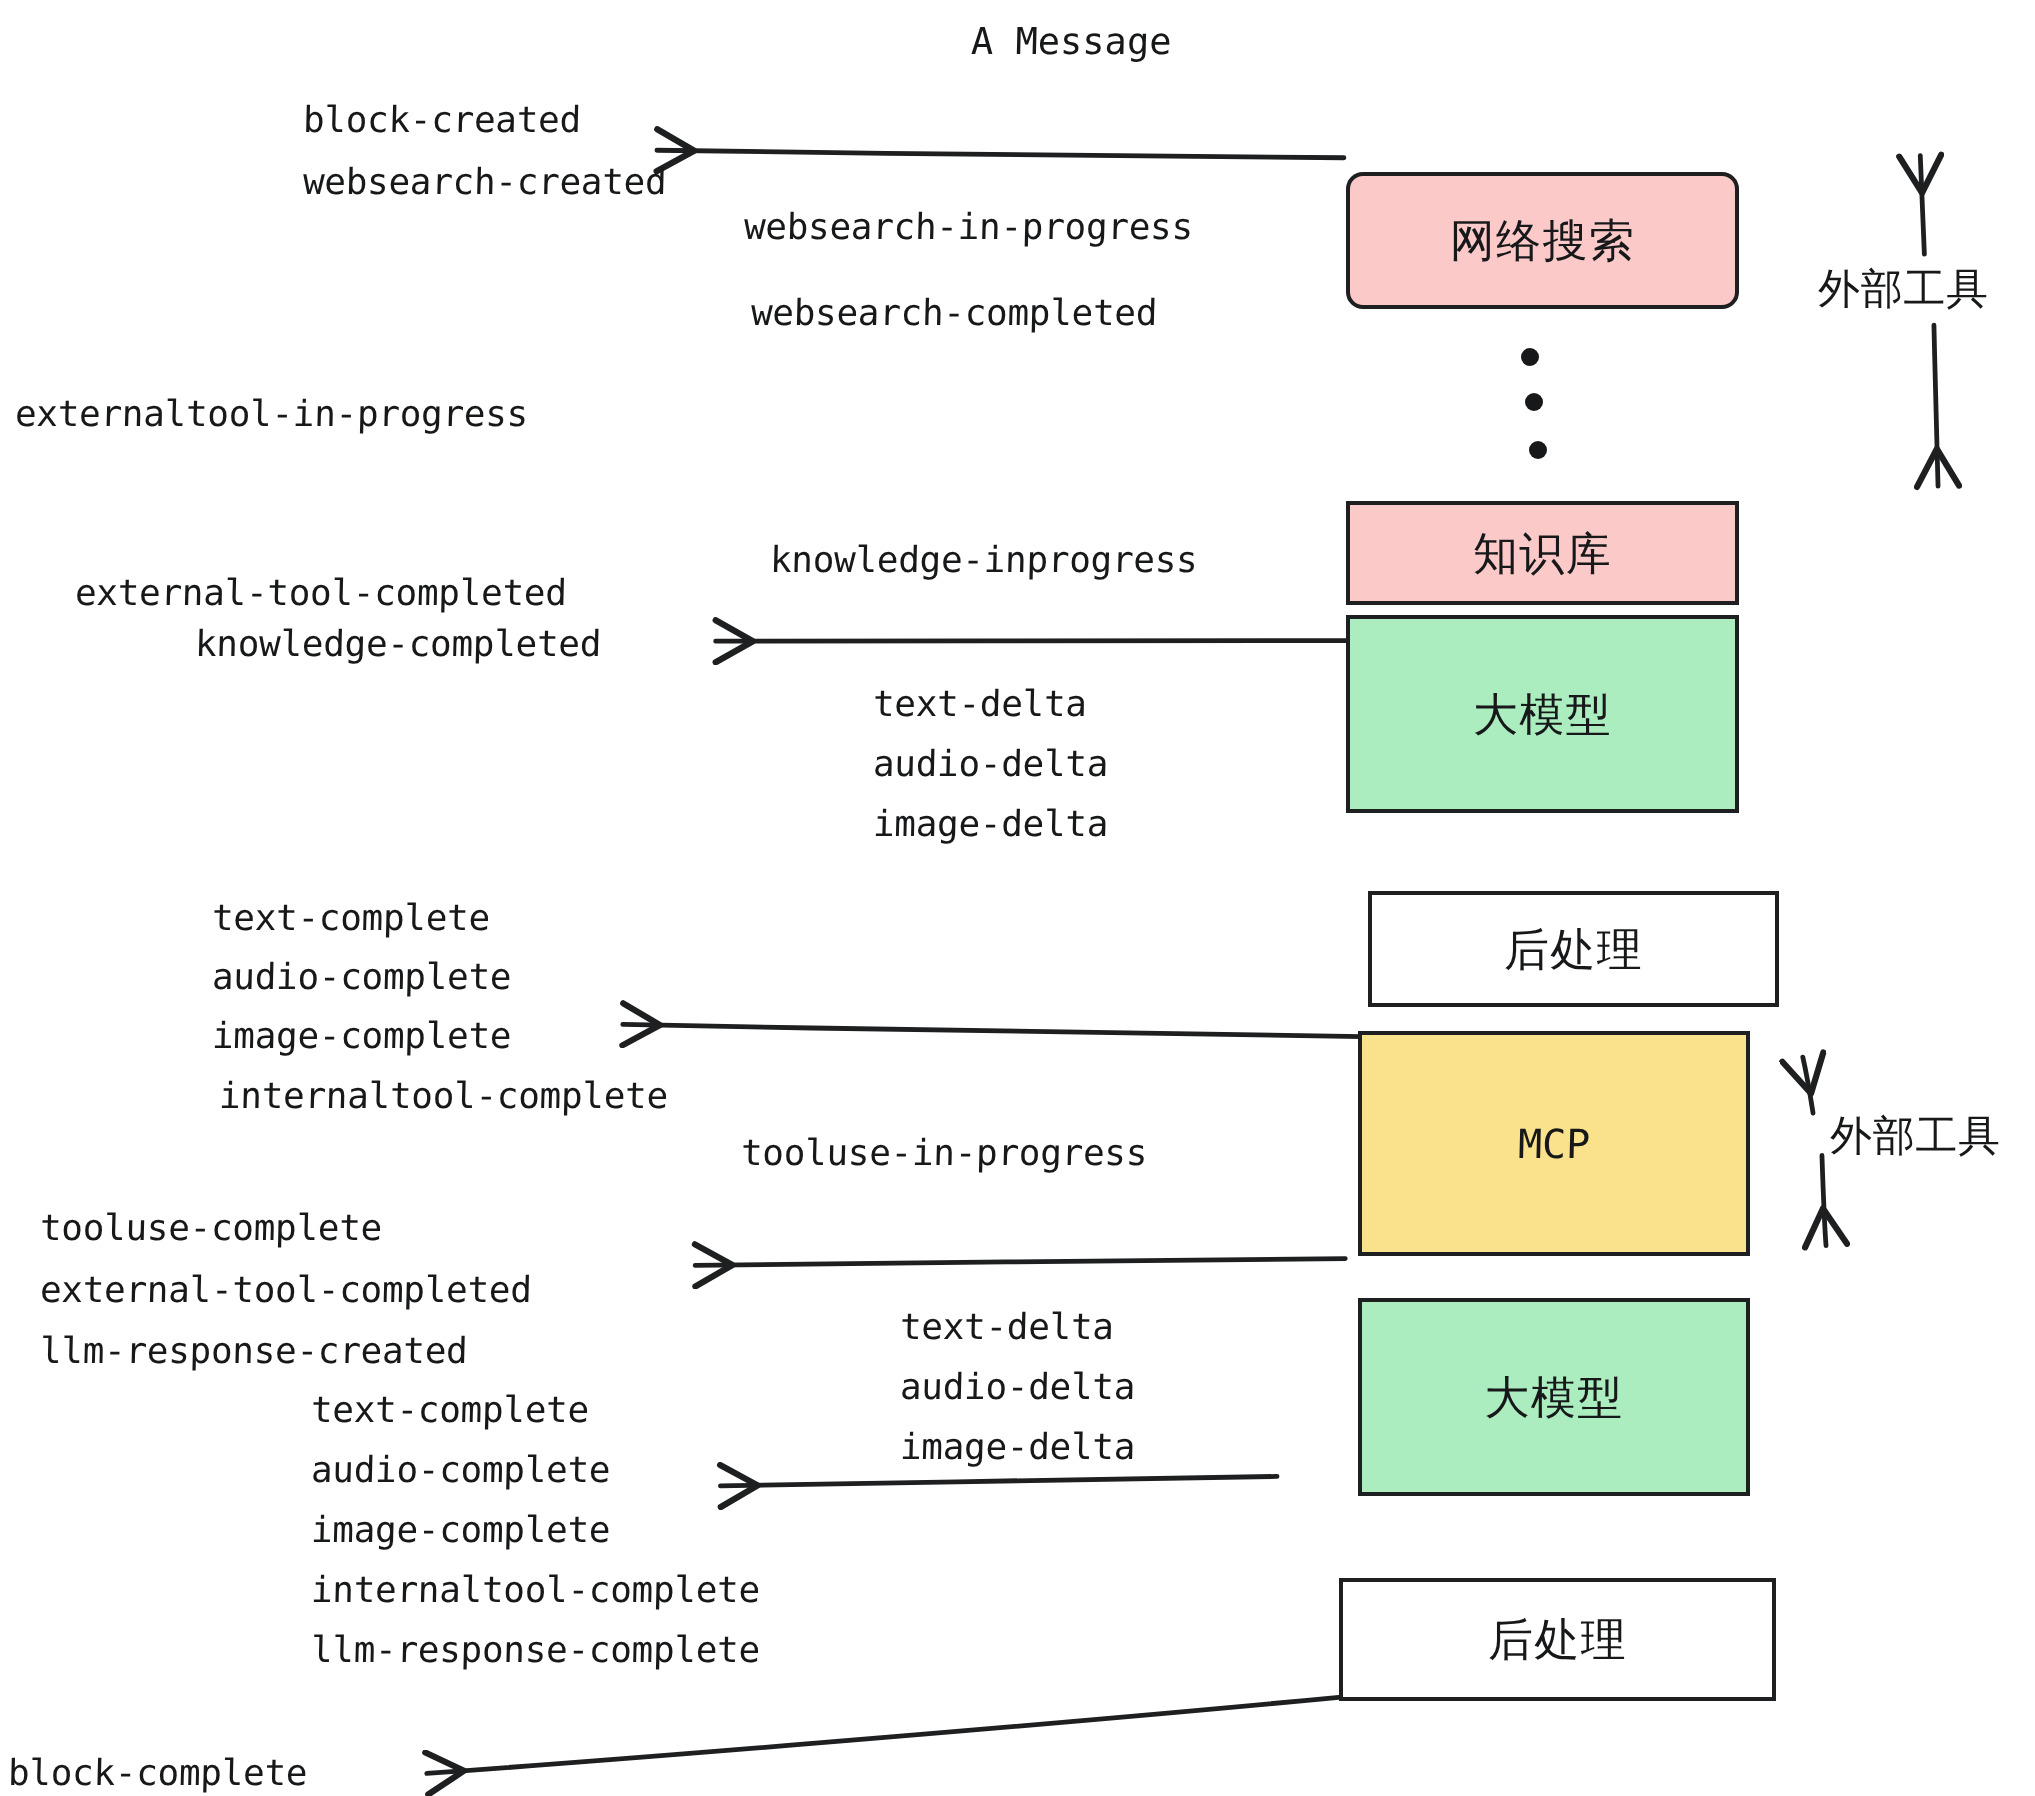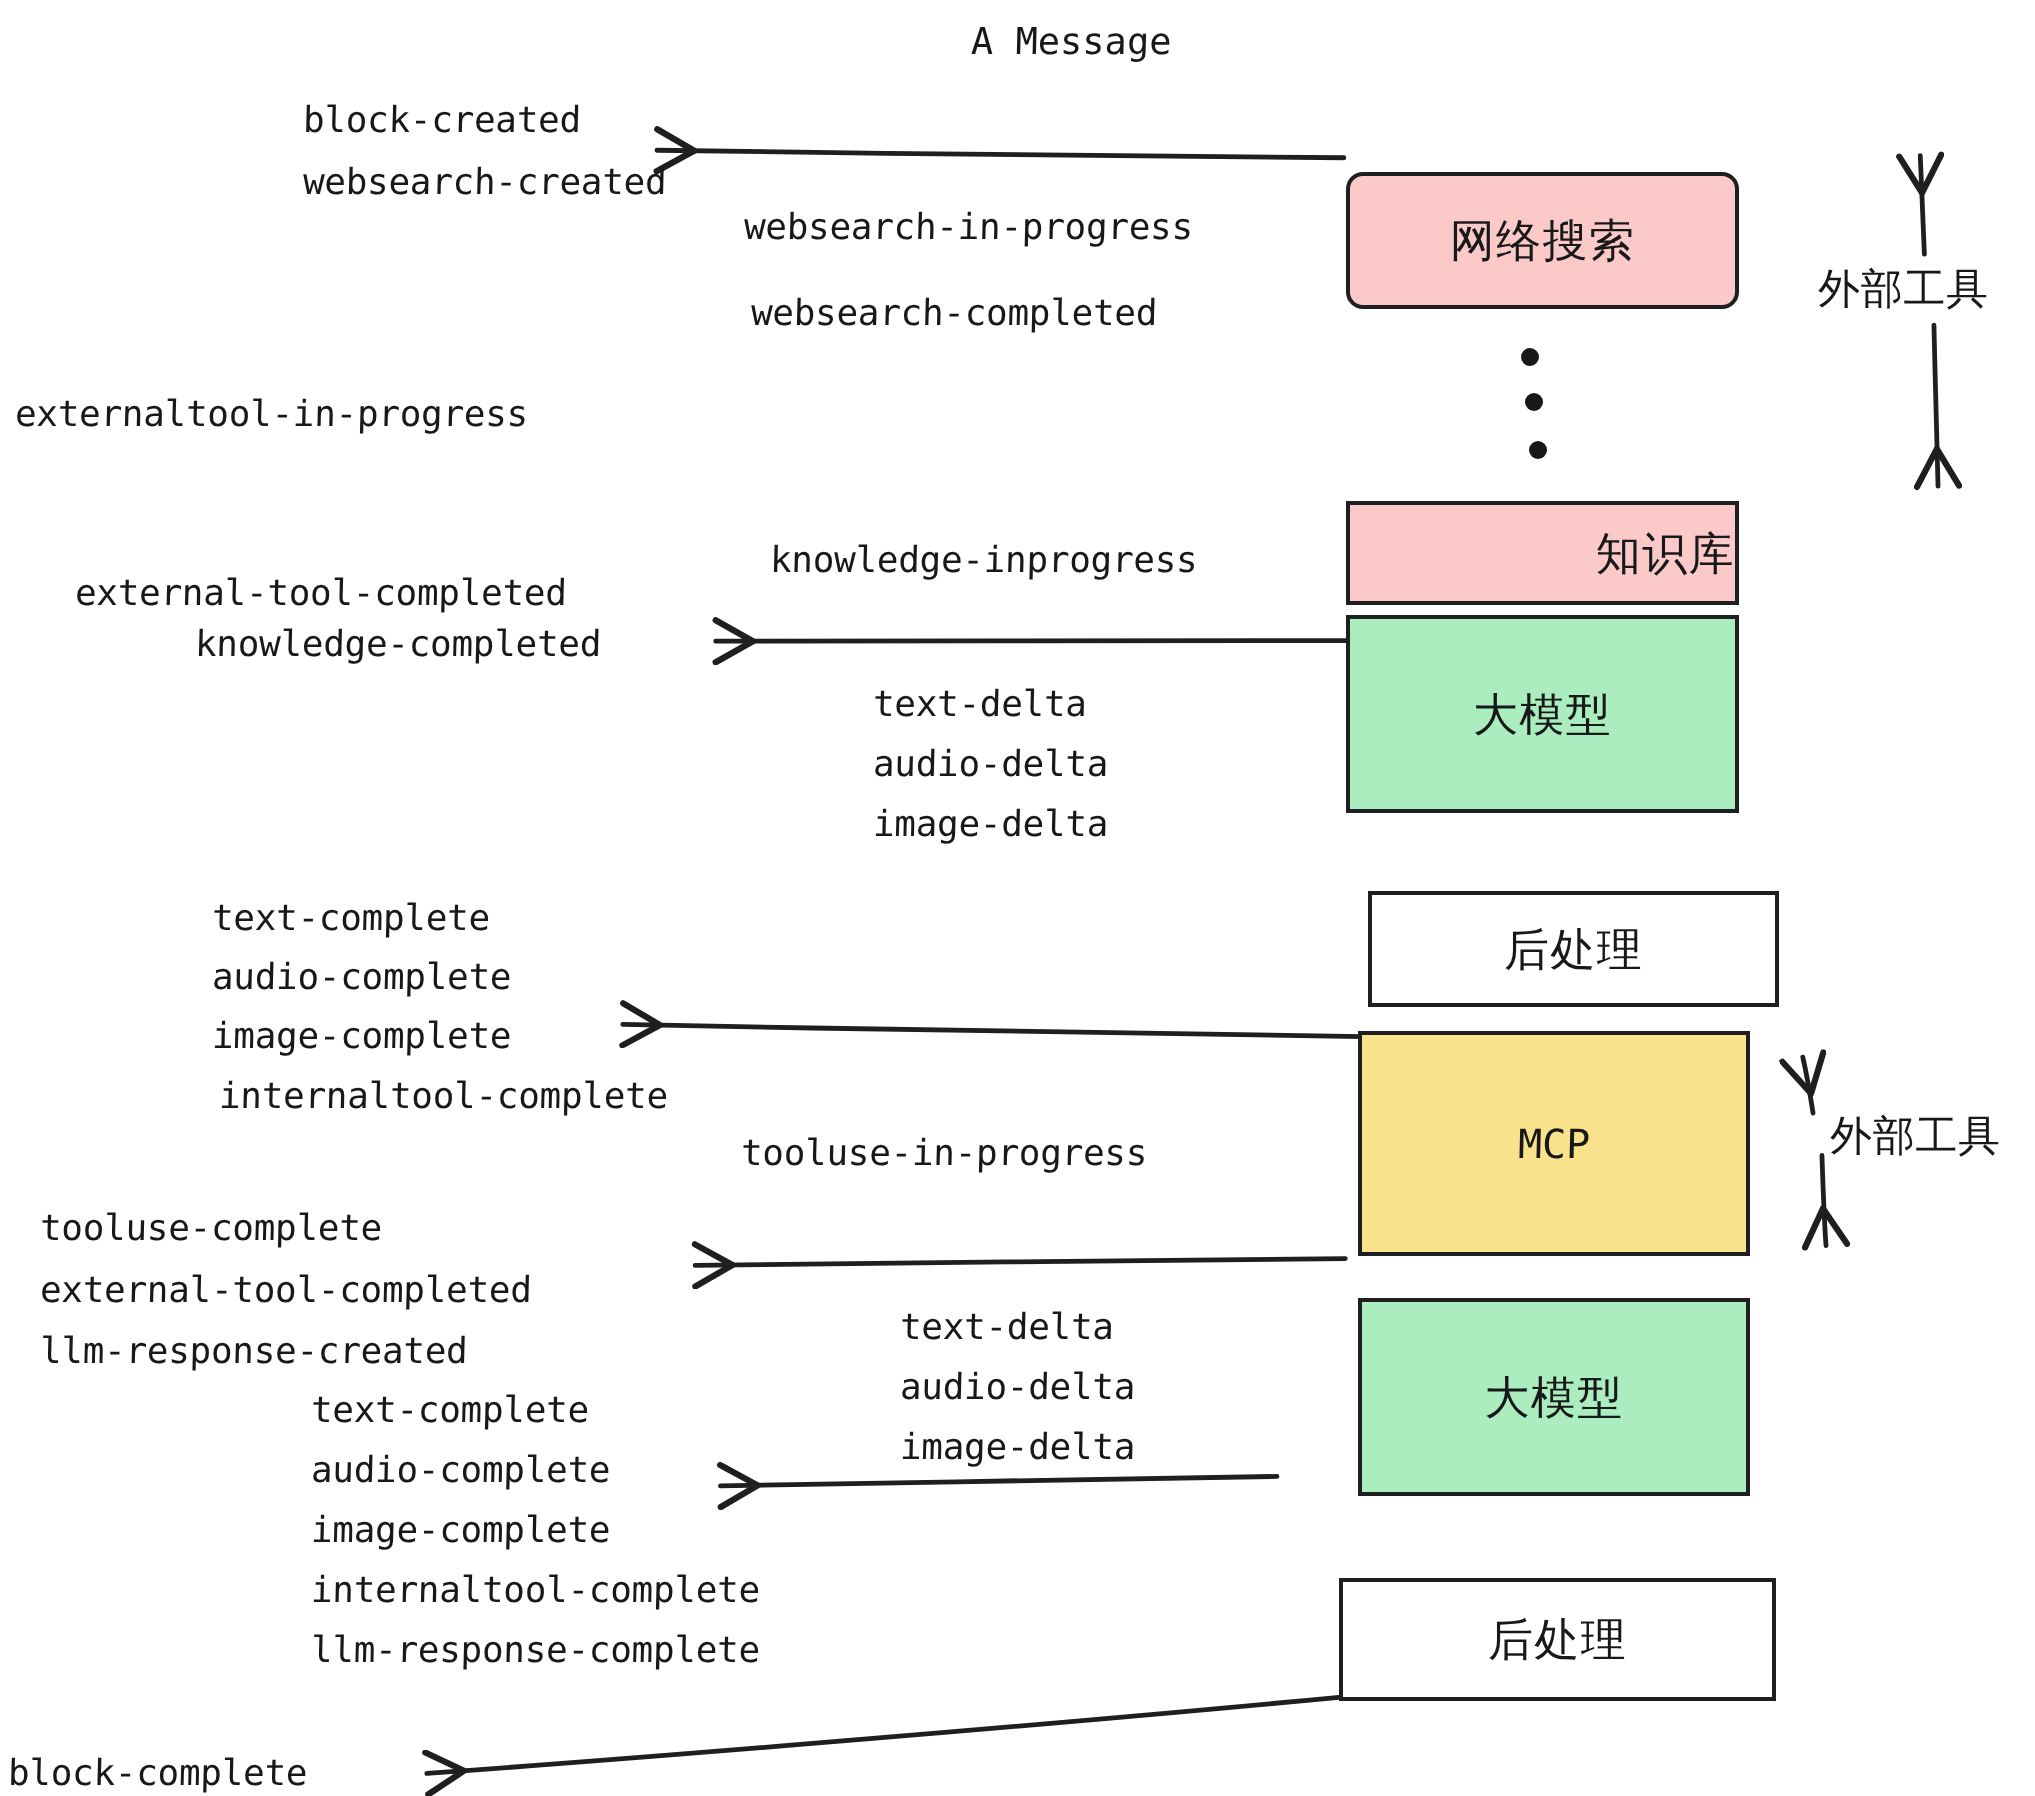--- a/index.html
+++ b/index.html
@@ -118,21 +118,21 @@
 
     <path d="M 2668 1692 C 2670 1750 2672 1800 2674 1824" fill="none" stroke="#1d1f20" stroke-width="7" stroke-linecap="round" marker-end="url(#ah)"></path>
   </svg>
 
   <div class="title" style="left:971px; top:23px;">A Message</div>
 
   <div class="box" style="left:1346px; top:172px; width:393px; height:137px; background:#FCC9C9;border-radius:17px;">
     <span class="box-label">网络搜索</span>
   </div>
 
-  <div class="box" style="left:1346px; top:501px; width:393px; height:104px; background:#FCC9C9;justify-content:flex-end;">
+  <div class="box" style="left:1346px; top:501px; width:393px; height:104px; background:#FCC9C9;">
     <span class="box-label">知识库</span>
   </div>
 
   <div class="box" style="left:1346px; top:615px; width:393px; height:198px; background:#ABEDBE;">
     <span class="box-label">大模型</span>
   </div>
 
   <div class="box" style="left:1368px; top:891px; width:411px; height:116px; background:#FFFFFF;">
     <span class="box-label">后处理</span>
   </div>

